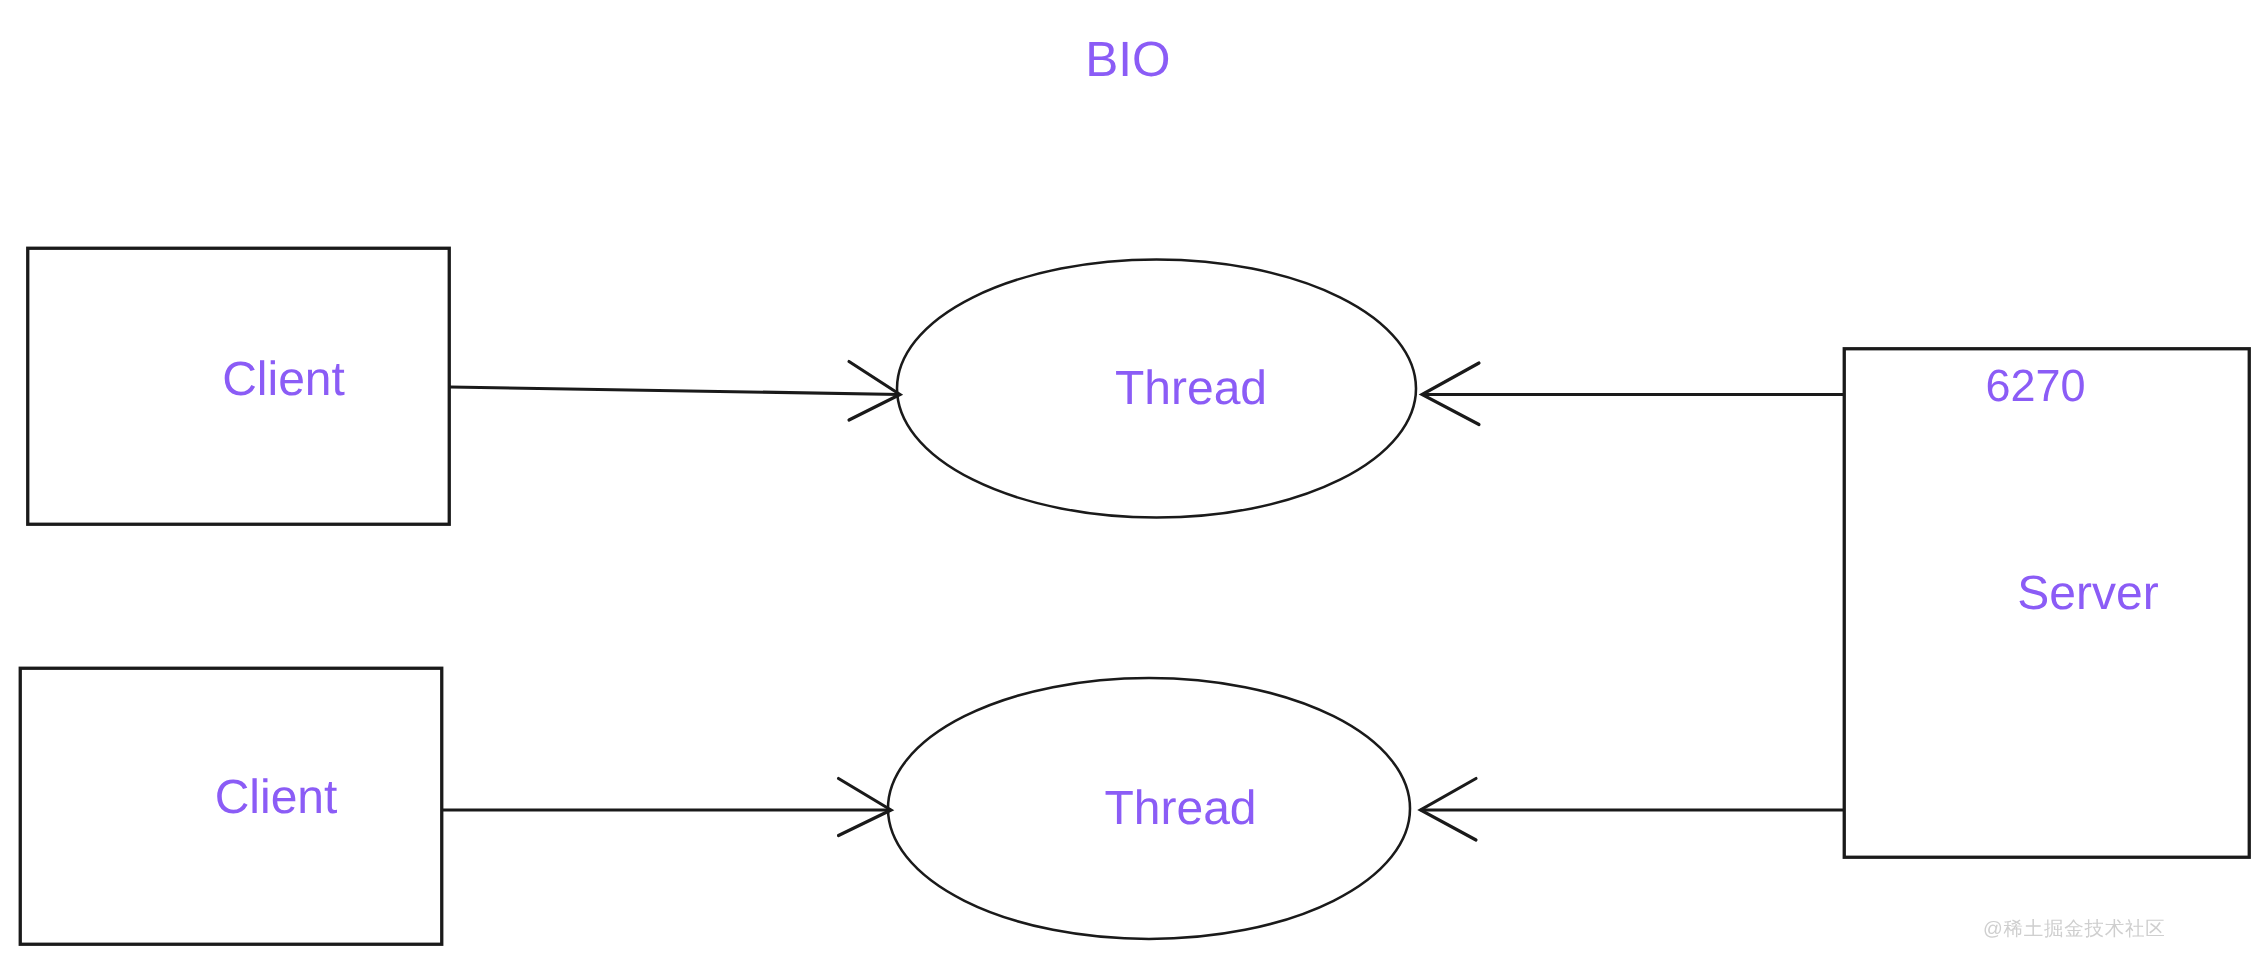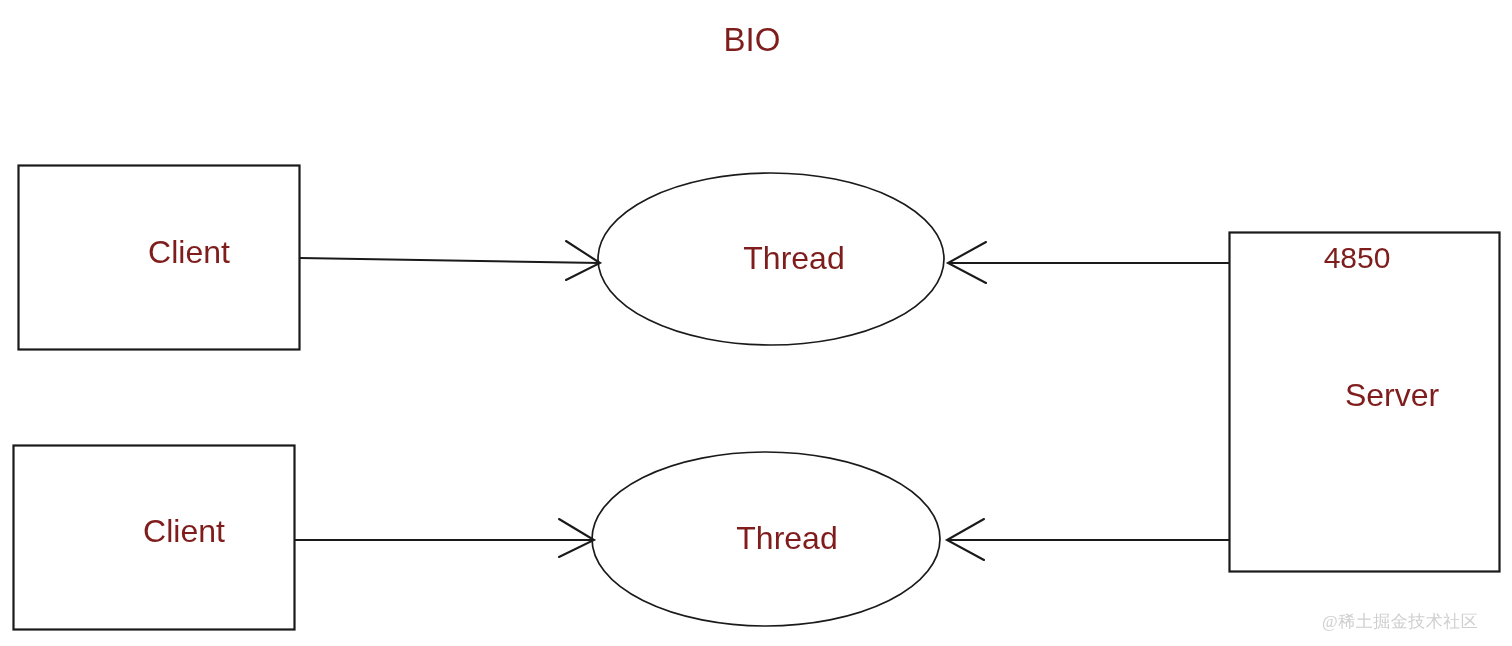--- a/index.html
+++ b/index.html
@@ -17,21 +17,21 @@
   }
   #diagram-svg {
     position: absolute;
     left: 0;
     top: 0;
     width: 1512px;
     height: 646px;
   }
   .txt {
     position: absolute;
-    color: #7f1d1d;
+    color: #8b5cf6;
     font-family: "Liberation Sans", sans-serif;
     white-space: nowrap;
     transform: translate(-50%, -50%);
     text-align: center;
     line-height: 1;
   }
   #diagram-title {
     font-size: 33px;
     left: 752px;
     top: 39px;
@@ -46,23 +46,23 @@
   #client-1-label { left: 157px; top: 252px; }
   #client-2-label { left: 152px; top: 531px; }
   #thread-1-label { left: 762px; top: 258px; }
   #thread-2-label { left: 755px; top: 538px; }
   #server-port-label { left: 1357px; top: 258px; }
   #server-name-label { left: 1360px; top: 395px; }
   #watermark {
     position: absolute;
     left: 1322px;
     top: 610px;
-    font-size: 17px;
+    font-size: 13px;
     color: #cfcfcf;
-    font-family: Liberation Serif, serif;
+    font-family: Liberation Sans, sans-serif;
     white-space: nowrap;
     letter-spacing: 0.5px;
   }
 </style>
 </head>
 <body>
 
 <div id="canvas">
 
   <svg id="diagram-svg" viewBox="0 0 1512 646" xmlns="http://www.w3.org/2000/svg">
@@ -101,19 +101,19 @@
   <div class="txt" id="diagram-title">BIO</div>
 
   <div class="txt node-label" id="client-1-label">Client</div>
 
   <div class="txt node-label" id="client-2-label">Client</div>
 
   <div class="txt node-label" id="thread-1-label">Thread</div>
 
   <div class="txt node-label" id="thread-2-label">Thread</div>
 
-  <div class="txt node-label-small" id="server-port-label">4850</div>
+  <div class="txt node-label-small" id="server-port-label">6270</div>
 
   <div class="txt node-label" id="server-name-label">Server</div>
 
   <div id="watermark">@稀土掘金技术社区</div>
 
 </div>
 
 </body></html>

